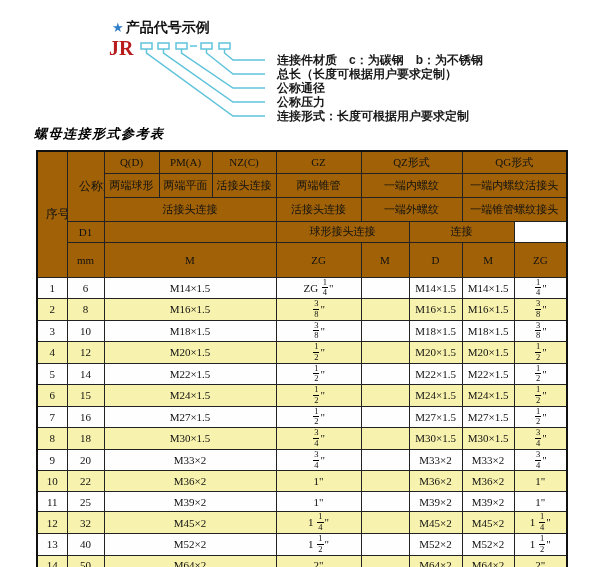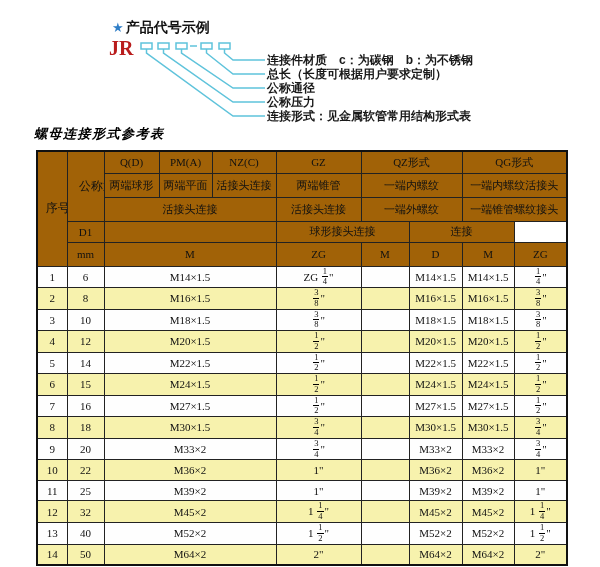--- a/index.html
+++ b/index.html
@@ -12,21 +12,21 @@
   .diag-heading{
     position:absolute;left:112px;top:19px;font-size:14px;font-weight:bold;
     font-family:"Liberation Sans","DejaVu Sans",sans-serif;white-space:nowrap;
   }
   .diag-heading .star{color:#2f7ec7;margin-right:2px;font-size:13px;}
   .code-prefix{
     position:absolute;left:109px;top:37px;font-size:20px;font-weight:bold;
     font-family:Liberation Serif, serif;color:#b91c1c;
   }
   .diag-label{
-    position:absolute;left:267px;height:14px;line-height:14px;font-size:12px;
+    position:absolute;left:277px;height:14px;line-height:14px;font-size:12px;
     font-weight:bold;font-family:"Liberation Sans","DejaVu Sans",sans-serif;
     white-space:nowrap;color:#1a1a1a;
   }
   
   .table-title{
     position:absolute;left:34px;top:125px;font-size:13px;font-weight:bold;
     letter-spacing:1.5px;color:#000;font-style:italic;
   }
   
   table.ref{
@@ -35,21 +35,21 @@
   }
   table.ref th,table.ref td{
     border:1px solid #222;padding:0 1px;text-align:center;vertical-align:middle;
     font-size:11px;font-weight:normal;overflow:hidden;white-space:nowrap;
   }
   table.ref thead th{background:#a16207;}
   table.ref thead tr:nth-child(1){height:22px;}
   table.ref thead tr:nth-child(2){height:24px;padding-left:32px;}
   table.ref thead tr:nth-child(3){height:24px;font-family:Liberation Serif, serif;}
   table.ref thead tr:nth-child(4){height:21px;}
-  table.ref thead tr:nth-child(5){height:24px;}
+  table.ref thead tr:nth-child(5){height:35px;}
   table.ref tbody tr{height:20.6px;background:#fefefe;}
   table.ref tbody tr.alt{background:#f7f2ad;}
   .vtext{display:inline-block;width:1.1em;word-break:break-all;line-height:1.45;font-size:12px;}
   .vtext.sparse{line-height:2.9;}
   
   .fr{display:inline-block;vertical-align:-4px;text-align:center;font-size:8.5px;line-height:1.15;margin:0 1px;}
   .fr b{display:block;font-weight:normal;border-bottom:1px solid #000;padding:0 1px;}
   .fr i{display:block;font-style:normal;}
 </style>
 </head>
@@ -73,21 +73,21 @@
 
 <div class="diag-heading">
   <span class="star">★</span><span>产品代号示例</span>
 </div>
 <div class="code-prefix">JR</div>
 
 <div class="diag-label" style="top:53px">连接件材质　c：为碳钢　b：为不锈钢</div>
 <div class="diag-label" style="top:67px">总长（长度可根据用户要求定制）</div>
 <div class="diag-label" style="top:81px">公称通径</div>
 <div class="diag-label" style="top:95px">公称压力</div>
-<div class="diag-label" style="top:109px">连接形式：见金属软管常用结构形式表</div>
+<div class="diag-label" style="top:109px">连接形式：长度可根据用户要求定制</div>
 
 <div class="table-title">螺母连接形式参考表</div>
 
 <table class="ref">
   <colgroup>
     <col style="width:30px">
       <col style="width:37px">
       <col style="width:55px">
     <col style="width:53px">
       <col style="width:64px">

